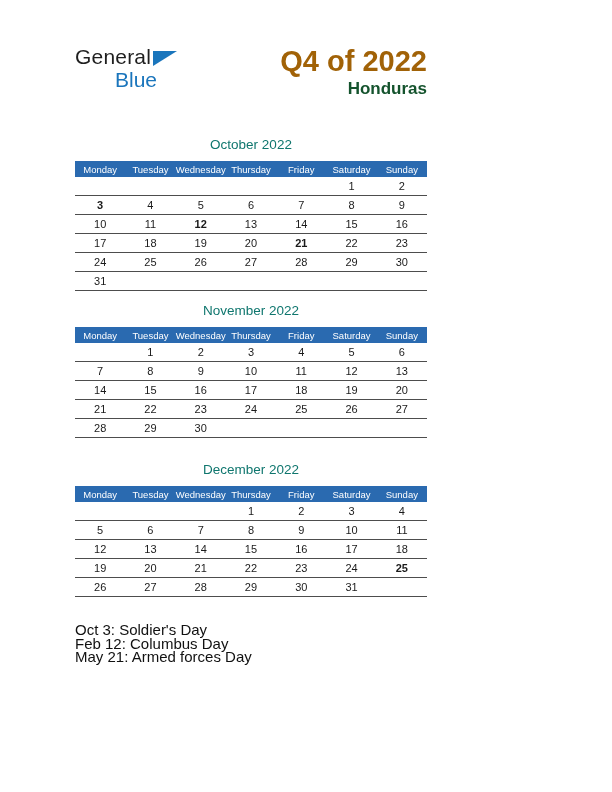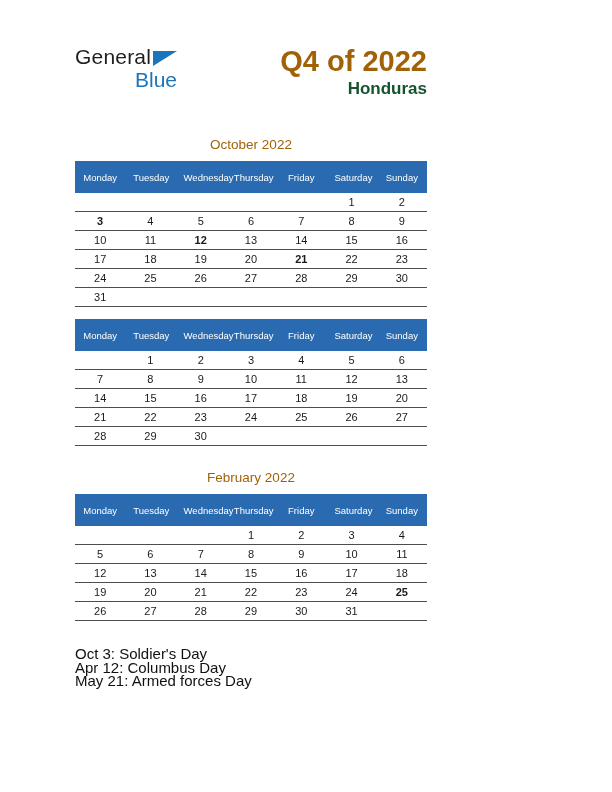--- a/index.html
+++ b/index.html
@@ -11,33 +11,33 @@
     background:#ffffff;
     font-family:"Liberation Sans", sans-serif;
     color:#1a1a1a;
     overflow:hidden;
   }
   
   .header{display:flex;justify-content:space-between;align-items:flex-start;height:64px;}
   .logo{line-height:1;}
   .logo-line1{display:flex;align-items:flex-start;font-size:21px;color:#1f1f1f;letter-spacing:0.2px;}
   .logo-flag{margin-left:2px;margin-top:2px;}
-  .logo-line2{font-size:21px;color:#1a75bc;margin-left:60px;margin-top:0px;}
+  .logo-line2{font-size:21px;color:#1a75bc;margin-left:40px;margin-top:0px;}
   .title-block{text-align:right;}
   .quarter-title{font-size:29px;font-weight:bold;color:#a16207;line-height:1.05;}
   .country{font-size:17px;font-weight:bold;color:#14532d;margin-top:3px;}
   
   .month{margin-top:27px;}
   .month + .month{margin-top:12px;}
   .month:nth-of-type(3){margin-top:24px;}
-  .month-title{text-align:center;font-size:13.5px;color:#a16207;margin-bottom:9px;}
+  .month-title{text-align:center;font-size:13.5px;color:#0f766e;margin-bottom:9px;}
   table.cal{width:100%;border-collapse:collapse;table-layout:fixed;}
   table.cal th{
     background:#2a6ab0;color:#ffffff;font-weight:normal;
-    font-size:9.5px;height:16px;text-align:center;padding:8px;
+    font-size:9.5px;height:16px;text-align:center;padding:0;
   }
   table.cal td{
     height:18px;font-size:11px;text-align:center;padding:0;
     color:#1a1a1a;border-bottom:1px solid #4d4d4d;
   }
   td.holiday{color:#cc0000;font-weight:bold;}
   
   .holidays{margin-top:26px;}
   .holiday-line{font-size:15px;line-height:13.5px;color:#111111;}
 </style>
@@ -131,20 +131,21 @@
               <td></td>
               <td></td>
               <td></td>
               <td></td>
               <td></td>
             </tr>
           </tbody>
         </table>
       </section>
       <section class="month">
+        <div class="month-title">November 2022</div>
         <table class="cal">
           <thead>
             <tr>
               <th>Monday</th>
               <th>Tuesday</th>
               <th>Wednesday</th>
               <th>Thursday</th>
               <th>Friday</th>
               <th>Saturday</th>
               <th>Sunday</th>
@@ -193,21 +194,21 @@
               <td>30</td>
               <td></td>
               <td></td>
               <td></td>
               <td></td>
             </tr>
           </tbody>
         </table>
       </section>
       <section class="month">
-        <div class="month-title">February 2022</div>
+        <div class="month-title">December 2022</div>
         <table class="cal">
           <thead>
             <tr>
               <th>Monday</th>
               <th>Tuesday</th>
               <th>Wednesday</th>
               <th>Thursday</th>
               <th>Friday</th>
               <th>Saturday</th>
               <th>Sunday</th>
@@ -259,17 +260,17 @@
               <td>31</td>
               <td></td>
             </tr>
           </tbody>
         </table>
       </section>
     </div>
 
   <div id="holidays" class="holidays">
       <div class="holiday-line">Oct 3: Soldier's Day</div>
-      <div class="holiday-line">Apr 12: Columbus Day</div>
+      <div class="holiday-line">Feb 12: Columbus Day</div>
       <div class="holiday-line">May 21: Armed forces Day</div>
     </div>
 
 </div>
 
 </body></html>

